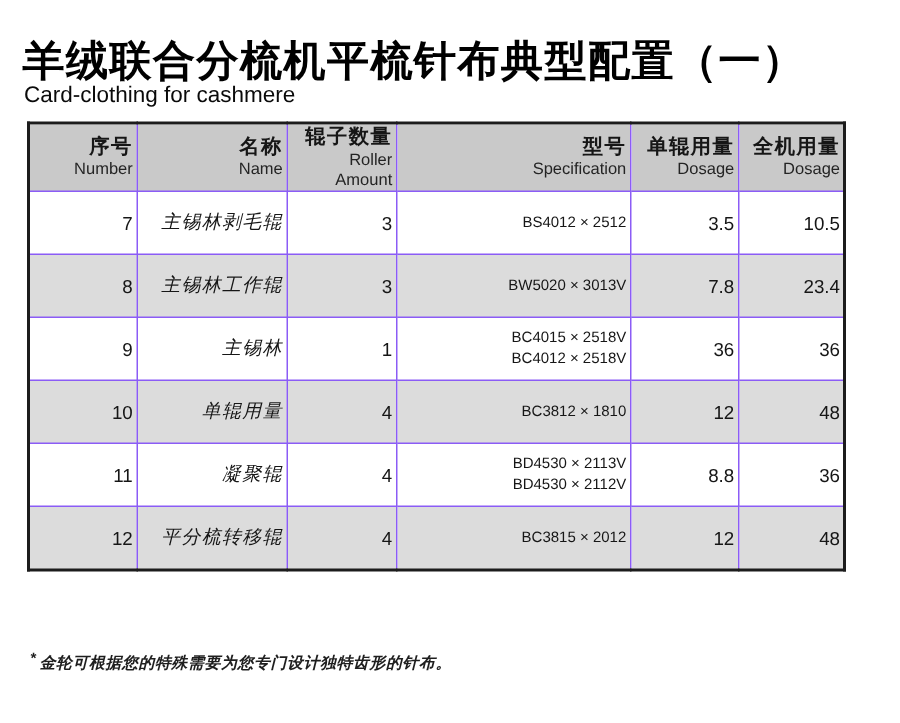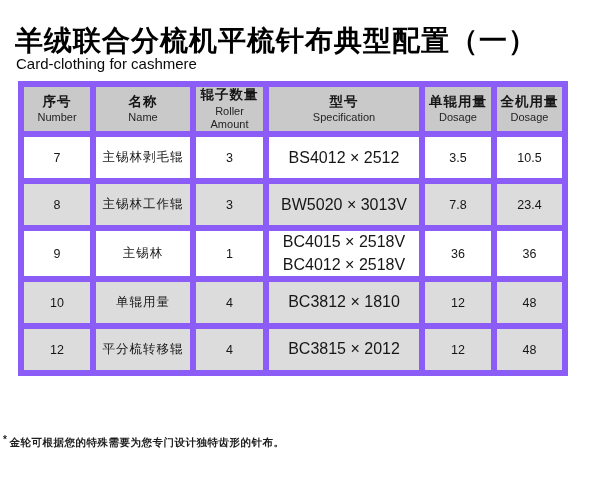--- a/index.html
+++ b/index.html
@@ -38,22 +38,22 @@
     position: absolute;
     left: 18px;
     top: 81px;
     width: 544px;
     border-collapse: collapse;
     table-layout: fixed;
     border: 2px solid #1c1c1c;
   }
   .config-table th,
   .config-table td {
-    border: 6px solid #8b5cf6;
-    text-align: center;
+    border: 1px solid #8b5cf6;
+    text-align: right;
     vertical-align: middle;
     padding: 0 2px;
     overflow: hidden;
     margin-left: 45px;
   }
   .config-table thead th {
     background: #c9c9c9;
     height: 41px;
   }
   .th-zh {
@@ -74,32 +74,34 @@
     height: 41px;
     font-size: 12.5px;
     background: #ffffff;
     color: #161616;
   }
   .config-table tbody tr.alt td {
     background: #dcdcdc;
   }
   .cell-name-text {
     letter-spacing: 1px;
+    font-style: italic;
   }
   .spec-line {
     line-height: 1.4;
-    font-size: 16px;
+    font-size: 10px;
   }
   .footnote {
     position: absolute;
-    left: 3px;
+    left: 20px;
     top: 433px;
     font-size: 10.5px;
     color: #1e1e1e;
     line-height: 1.45;
+    font-style: italic;
   }
   .footnote .fn-zh {
     font-weight: 600;
     letter-spacing: 0.5px;
   }
   .footnote .fn-marker {
     vertical-align: 3px;
     font-size: 10px;
     margin-right: 2px;
   }
@@ -189,20 +191,31 @@
       <td>10</td>
       <td><span class="cell-name-text">单辊用量</span></td>
       <td>4</td>
       <td>
         <div class="spec-line">BC3812 × 1810</div>
         <div class="spec-line"></div>
       </td>
       <td>12</td>
       <td>48</td>
     </tr>
+    <tr>
+      <td>11</td>
+      <td><span class="cell-name-text">凝聚辊</span></td>
+      <td>4</td>
+      <td>
+        <div class="spec-line">BD4530 × 2113V</div>
+        <div class="spec-line">BD4530 × 2112V</div>
+      </td>
+      <td>8.8</td>
+      <td>36</td>
+    </tr>
     <tr class="alt">
       <td>12</td>
       <td><span class="cell-name-text">平分梳转移辊</span></td>
       <td>4</td>
       <td>
         <div class="spec-line">BC3815 × 2012</div>
         <div class="spec-line"></div>
       </td>
       <td>12</td>
       <td>48</td>

